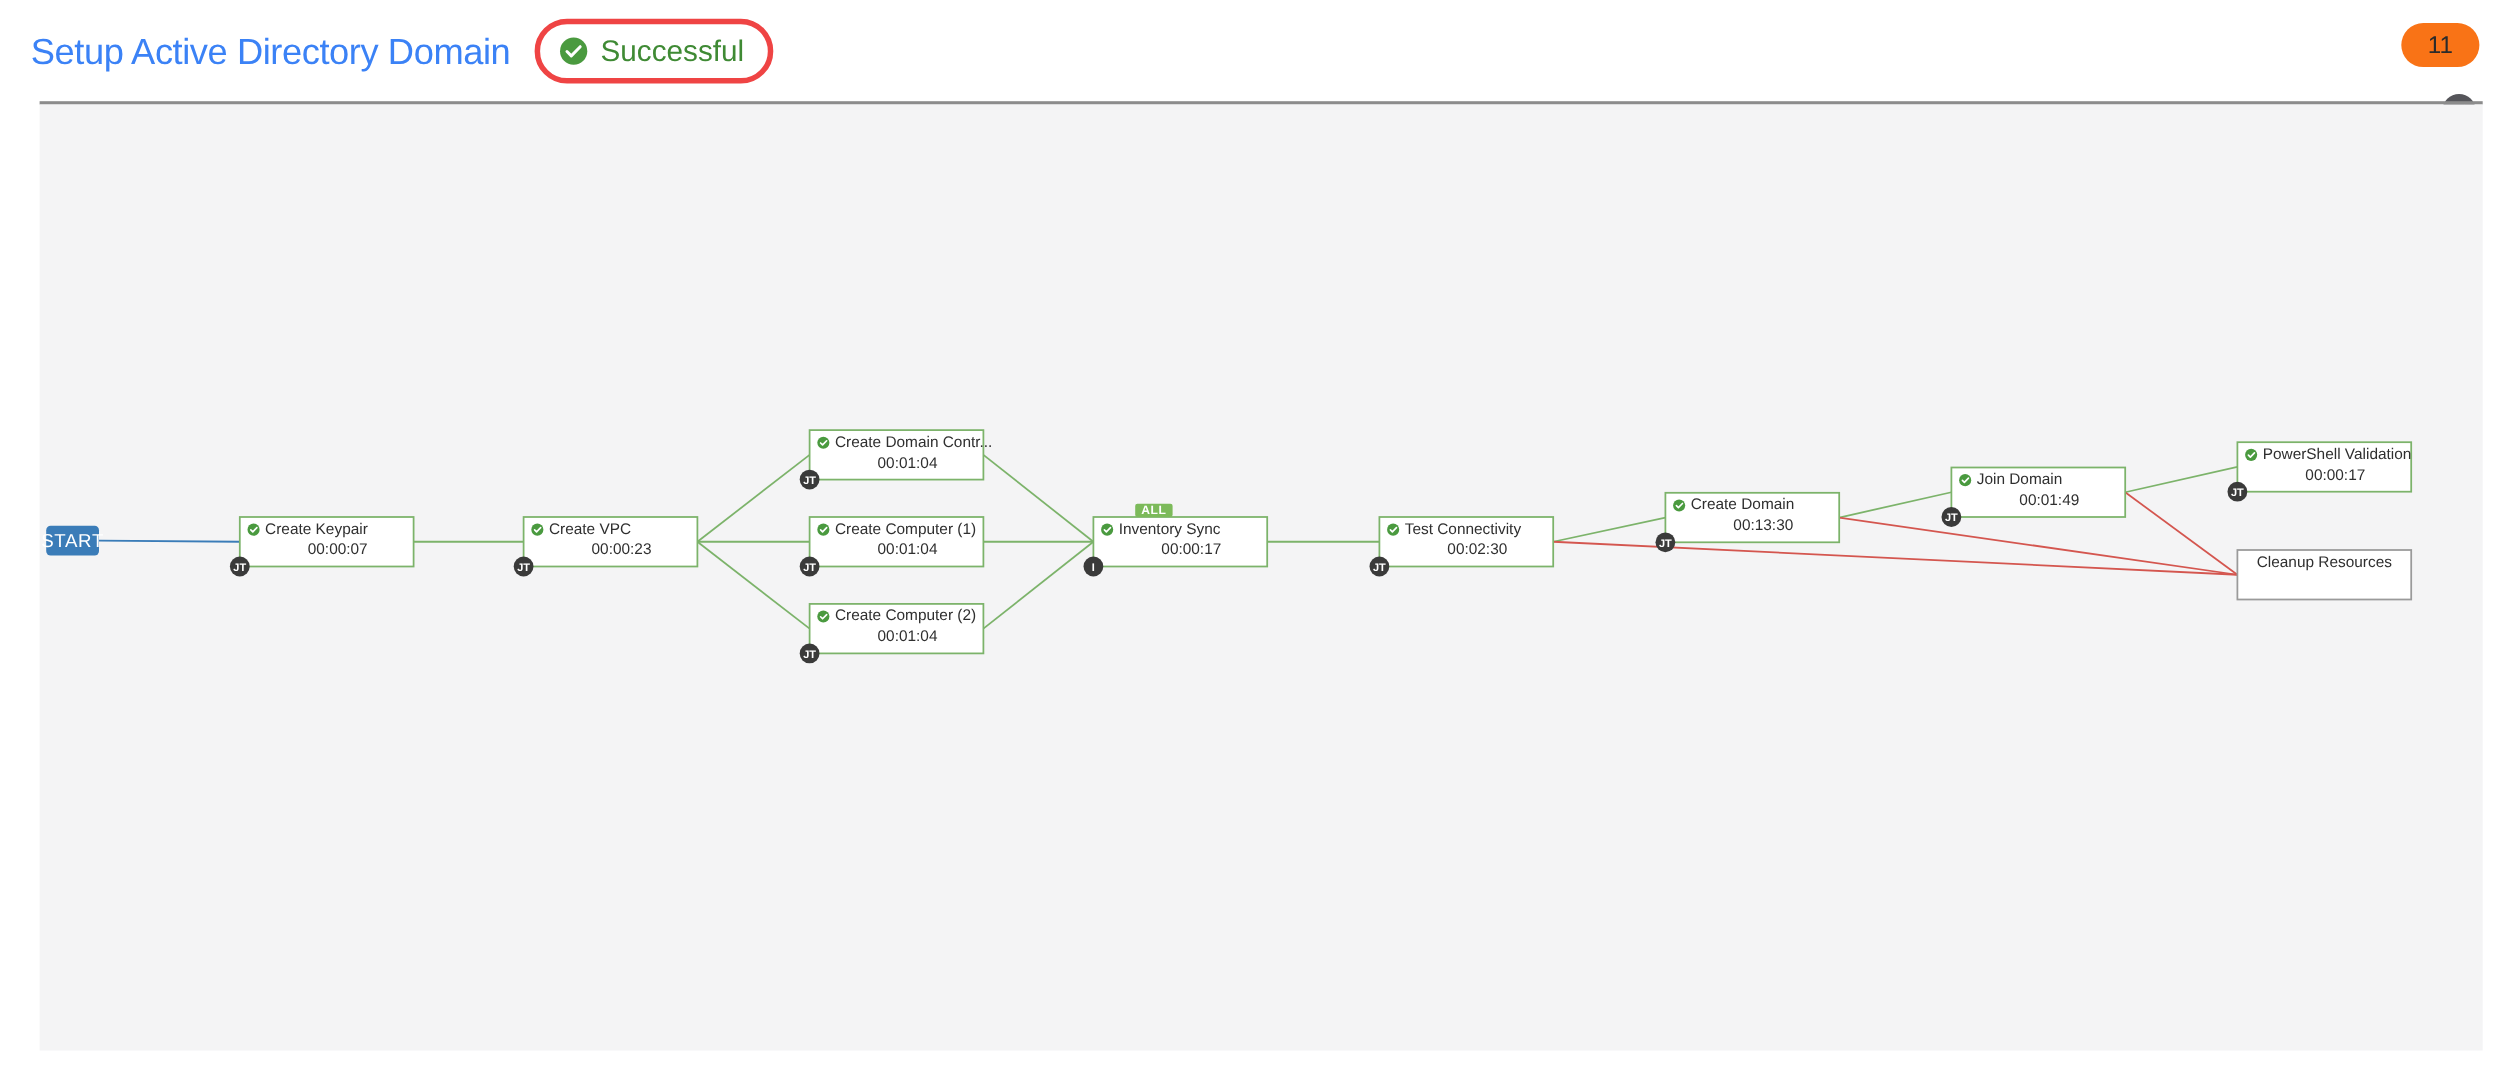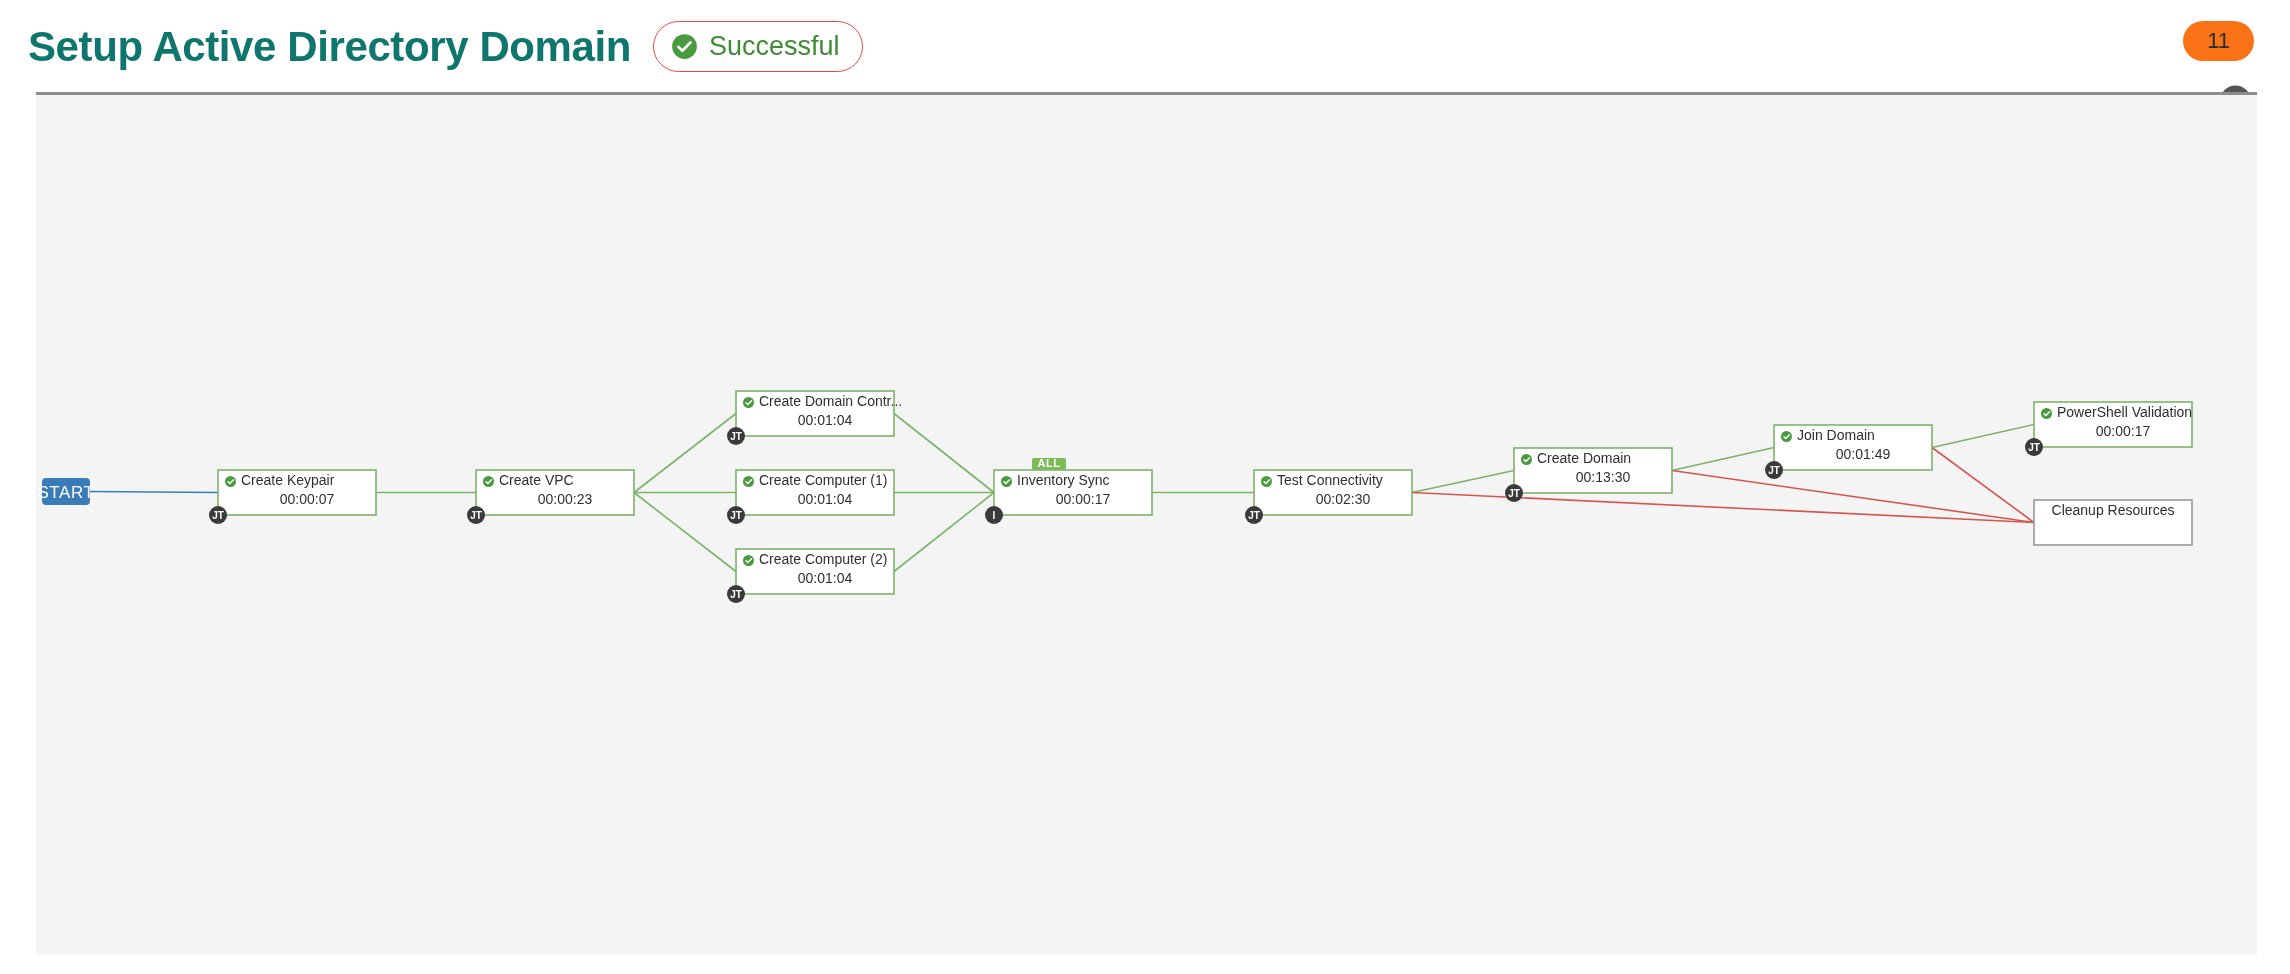--- a/index.html
+++ b/index.html
@@ -13,27 +13,27 @@
 
   
   .header {
     position: absolute; left: 0; top: 0;
     width: 2290px; height: 93px;
     display: flex; align-items: center;
     background: #ffffff;
   }
   .title-zone { display: flex; align-items: center; padding-left: 28px; }
   .page-title {
-    font-size: 42px; font-weight: bold; color: #0f766e;
+    font-size: 33px; font-weight: normal; color: #3b82f6;
     letter-spacing: -0.4px; white-space: nowrap;
   }
   .status-pill {
     display: flex; align-items: center; gap: 11px;
     margin-left: 22px; padding: 9px 22px 9px 17px;
-    border: 1px solid #ef4444; border-radius: 30px;
+    border: 5px solid #ef4444; border-radius: 30px;
     background: #ffffff;
   }
   .status-check { width: 27px; height: 27px; flex: 0 0 27px; display: block; }
   .status-text { font-size: 27px; color: #3f8a34; white-space: nowrap; }
 
   .header-right {
     margin-left: auto; display: flex; align-items: flex-end;
     gap: 20px; padding-right: 36px; flex-direction: column;
   }
   .sitemap-icon { width: 34px; height: 28px; display: block; }

